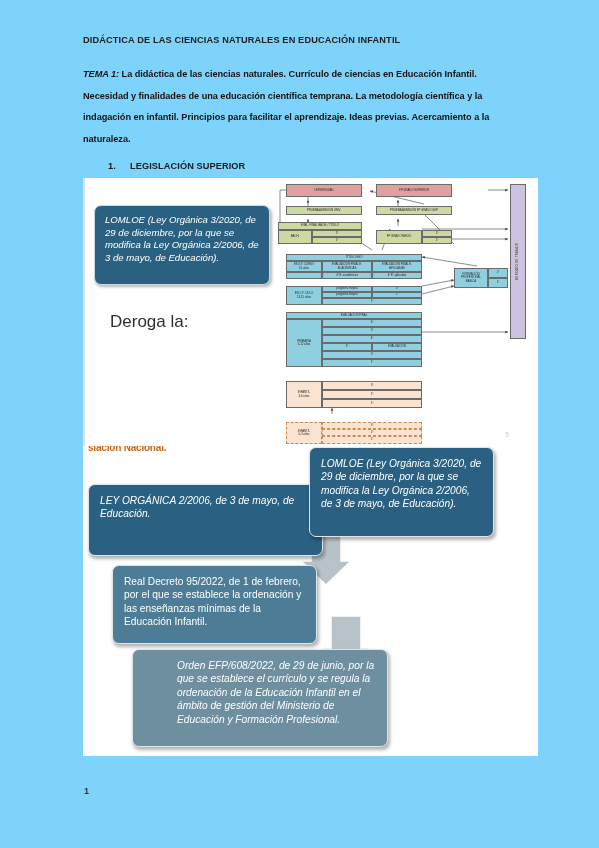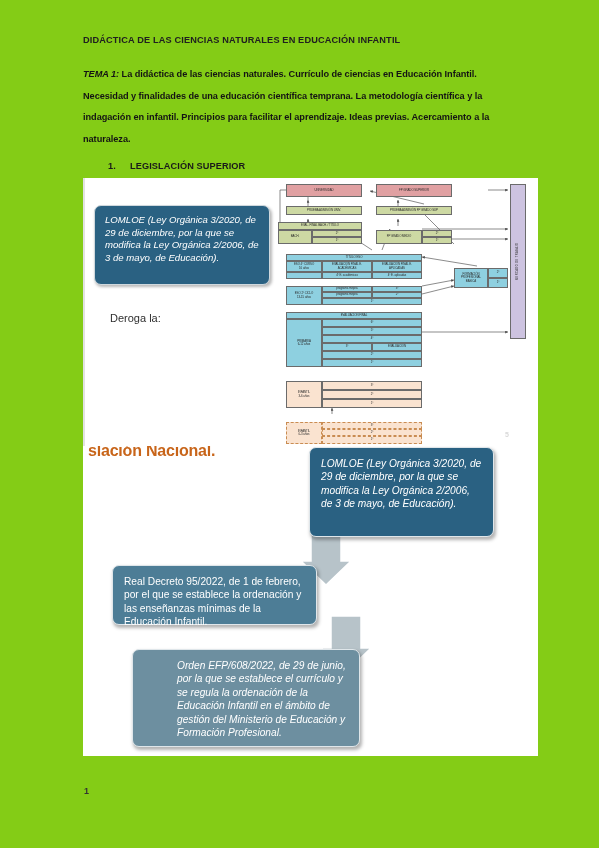--- a/index.html
+++ b/index.html
@@ -1,21 +1,21 @@
 <!DOCTYPE html>
 <html><head>
 <meta charset="utf-8">
 <title>Documento</title>
 <style>
   html,body{margin:0;padding:0;background:#ffffff;}
   body{
     width:599px;height:848px;position:relative;overflow:hidden;
     font-family:"Liberation Sans",sans-serif;color:#1a1a1a;
   }
-  .page{position:absolute;inset:0;background:#84cc16;}
+  .page{position:absolute;inset:0;background:#7dd3fc;}
 
   
   .doc-title{
     position:absolute;left:83px;top:35px;width:440px;
     font-size:9.2px;font-weight:600;letter-spacing:.15px;color:#202020;
   }
   .tema-block{
     position:absolute;left:83px;top:64px;width:440px;
     font-size:9.2px;font-weight:bold;line-height:21.5px;color:#141414;
     letter-spacing:-.05px;
@@ -44,21 +44,21 @@
 
   
   .callout{
     position:absolute;background:#2a6182;border-radius:7px;
     box-shadow:1.5px 2px 3px rgba(0,0,0,.28);
     border:1px solid #cfd8dd;
     color:#fff;font-style:italic;font-size:9.6px;line-height:12.6px;
     padding:8px 9px 8px 10px;box-sizing:border-box;z-index:6;
   }
   .deroga{
-    position:absolute;left:27px;top:134px;font-size:11px;color:#2f2f2f;
+    position:absolute;left:27px;top:134px;font-size:17px;color:#2f2f2f;
     font-style:normal;z-index:6;
   }
 
   
   .flow{position:absolute;left:189px;top:4px;width:266px;height:262px;font-size:2.9px;
         color:#2a2a2a;}
   .fbox{
     position:absolute;box-sizing:border-box;border:.7px solid #6b6b6b;
     display:flex;align-items:center;justify-content:center;text-align:center;
     line-height:1.05;letter-spacing:-.05px;overflow:hidden;padding:0 1px;
@@ -70,21 +70,21 @@
   .purple{background:#cdc3e0;}
   .dashed{background:#fae3d0;border:.8px dashed #c98c52;}
   .vert{writing-mode:vertical-rl;transform:rotate(180deg);letter-spacing:.4px;}
   svg.arrows{position:absolute;left:0;top:0;width:266px;height:262px;overflow:visible;}
 
   
   .slide2{
     position:absolute;left:83px;top:446px;width:455px;height:310px;background:#fff;overflow:hidden;
   }
   .slide2-title{
-    position:absolute;left:5px;top:-4px;font-size:16px;font-weight:bold;color:#c8651a;
+    position:absolute;left:5px;top:-4px;font-size:10px;font-weight:bold;color:#c8651a;
     letter-spacing:-.2px;
   }
   .cbox{
     position:absolute;box-sizing:border-box;border-radius:7px;
     border:1px solid #dfe6ea;box-shadow:1.5px 2.5px 3.5px rgba(0,0,0,.3);
     color:#fff;font-size:10.2px;line-height:13.4px;padding:9px 11px;z-index:4;
   }
   .cbox.ital{font-style:italic;}
   .c-dark{background:#2a6182;}
   .c-mid{background:#4d7d96;}
@@ -234,22 +234,23 @@
 
     <div class="slide2-title">slación Nacional.</div>
 
     <svg class="down-arrow" style="left:218px;top:83px;width:50px;height:58px;" viewBox="0 0 50 58">
       <polygon points="10,0 40,0 40,32 50,32 25,56 0,32 10,32" fill="#b7c3c9" stroke="#fff" stroke-width="1.5"></polygon>
     </svg>
     <svg class="down-arrow" style="left:238px;top:170px;width:50px;height:58px;" viewBox="0 0 50 58">
       <polygon points="10,0 40,0 40,32 50,32 25,56 0,32 10,32" fill="#b7c3c9" stroke="#fff" stroke-width="1.5"></polygon>
     </svg>
 
+    <div class="cbox c-dark ital" style="left:5px;top:38px;width:235px;height:72px;">LEY ORGÁNICA 2/2006, de 3 de mayo, de Educación.</div>
 
     <div class="cbox c-dark ital" style="left:226px;top:1px;width:185px;height:90px;">LOMLOE (Ley Orgánica 3/2020, de 29 de diciembre, por la que se modifica la Ley Orgánica 2/2006, de 3 de mayo, de Educación).</div>
 
-    <div class="cbox c-mid" style="left:29px;top:119px;width:205px;height:60px;">Real Decreto 95/2022, de 1 de febrero, por el que se establece la ordenación y las enseñanzas mínimas de la Educación Infantil.</div>
-
-    <div class="cbox c-light ital" style="left:49px;top:203px;width:228px;height:98px;padding-left:44px;">Orden EFP/608/2022, de 29 de junio, por la que se establece el currículo y se regula la ordenación de la Educación Infantil en el ámbito de gestión del Ministerio de Educación y Formación Profesional.</div>
+    <div class="cbox c-mid" style="left:29px;top:119px;width:205px;height:79px;">Real Decreto 95/2022, de 1 de febrero, por el que se establece la ordenación y las enseñanzas mínimas de la Educación Infantil.</div>
+
+    <div class="cbox c-light ital" style="left:49px;top:203px;width:256px;height:98px;padding-left:44px;">Orden EFP/608/2022, de 29 de junio, por la que se establece el currículo y se regula la ordenación de la Educación Infantil en el ámbito de gestión del Ministerio de Educación y Formación Profesional.</div>
   </div>
 
   <div class="page-num">1</div>
 </div>
 
 </body></html>

